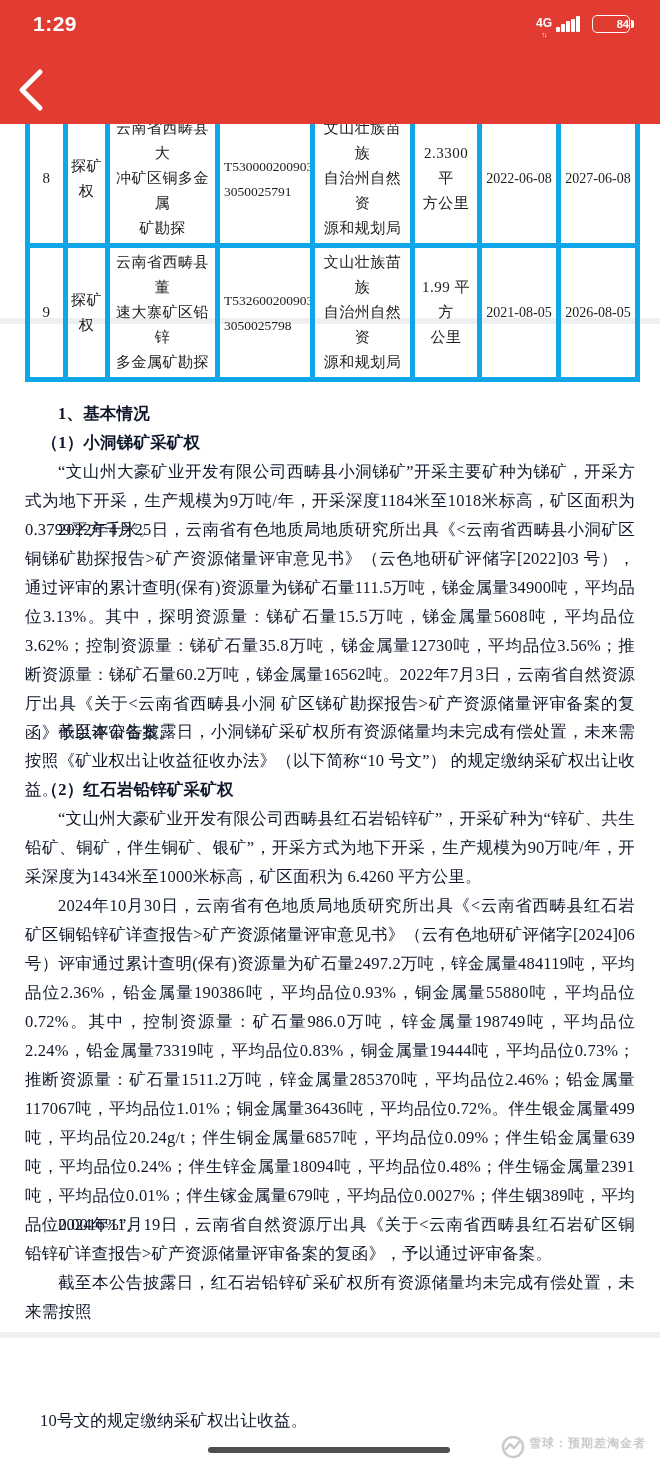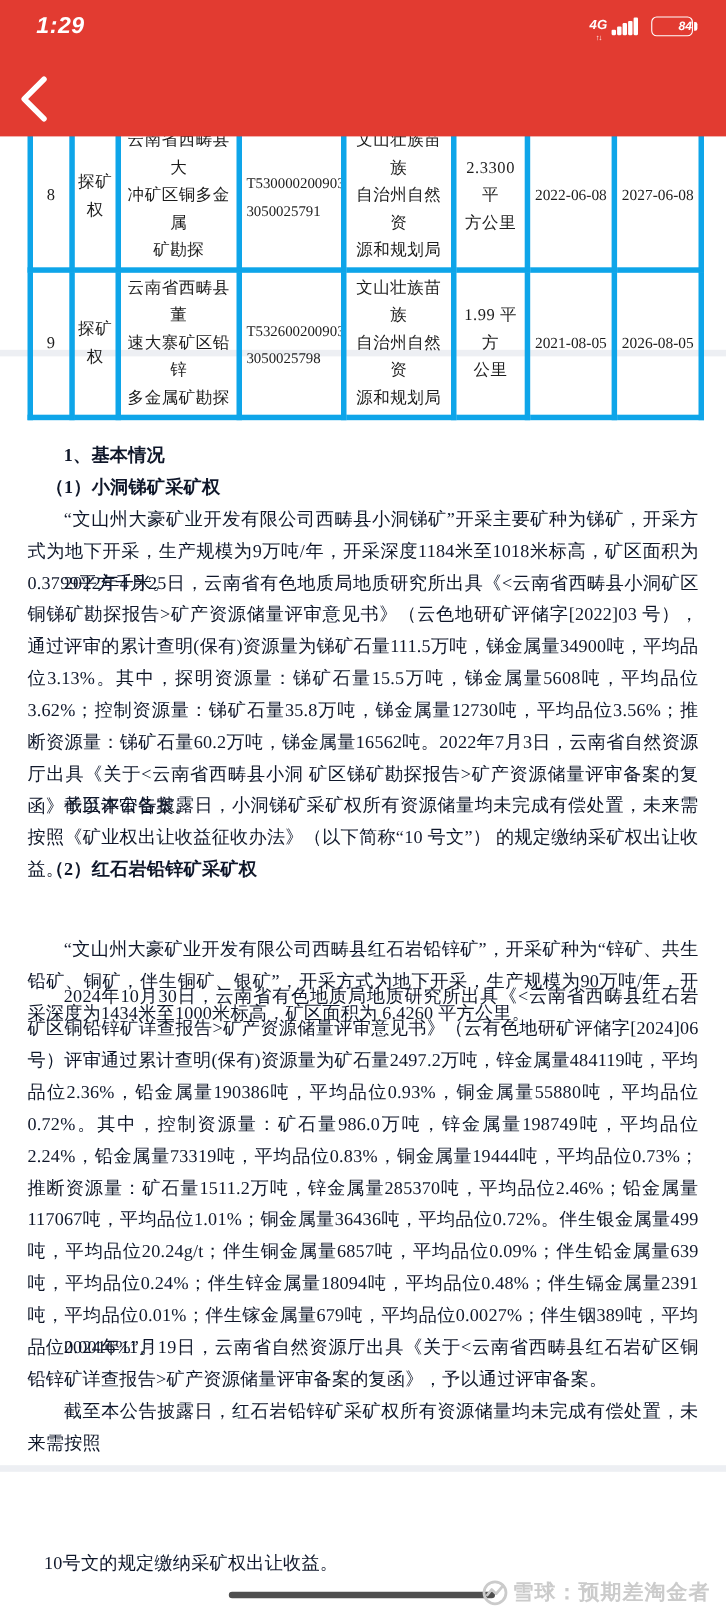--- a/index.html
+++ b/index.html
@@ -6,21 +6,21 @@
   .screen{
     position:relative;width:660px;height:1467px;background:#ffffff;
     overflow:hidden;font-family:"Liberation Serif","DejaVu Serif",serif;color:#212121;
   }
   
   .app-header{
     position:absolute;left:0;top:0;width:660px;height:124px;
     background:#e23b31;z-index:10;
   }
   .status-row{position:absolute;left:0;top:0;width:660px;height:44px;
-    font-family:"Liberation Sans","DejaVu Sans",sans-serif;color:#fff;font-style:italic;}
+    font-family:"Liberation Sans","DejaVu Sans",sans-serif;color:#fff;}
   .time{position:absolute;left:33px;top:12px;font-size:21px;font-weight:600;letter-spacing:.5px;}
   .net{position:absolute;left:536px;top:14px;text-align:center;line-height:1;}
   .net .g4{font-size:12px;font-weight:700;}
   .net .arrows{font-size:7px;letter-spacing:-1px;display:block;margin-top:1px;}
   .sigbars{position:absolute;left:556px;top:16px;width:26px;height:16px;}
   .sigbars i{position:absolute;bottom:0;width:3.5px;background:#fff;border-radius:1px;}
   .sigbars i:nth-child(1){left:0;height:5px;}
   .sigbars i:nth-child(2){left:5px;height:8px;}
   .sigbars i:nth-child(3){left:10px;height:11px;}
   .sigbars i:nth-child(4){left:15px;height:13.5px;}
@@ -50,31 +50,31 @@
   
   .tblock{
     position:absolute;left:0;width:660px;padding:0 25px;box-sizing:border-box;
     font-size:16.5px;line-height:29px;letter-spacing:.2px;
     text-align:justify;color:#0f172a;
   }
   .hd{font-weight:700;}
   .ind2{text-indent:2em;}
   .ind1{text-indent:1em;}
   .b-h1{top:399px;} .b-h2{top:428px;} .b-p1{top:457px;} .b-p2{top:515px;}
-  .b-p3{top:717px;} .b-h3{top:775px;} .b-p4{top:848px;} .b-p5{top:891px;}
+  .b-p3{top:717px;} .b-h3{top:775px;} .b-p4{top:804px;} .b-p5{top:891px;}
   .b-p6{top:1210px;} .b-p7{top:1268px;} .b-p8{top:1406px;padding-left:40px;}
   
   .home-indicator{
     position:absolute;left:208px;top:1447px;width:242px;height:6px;border-radius:3px;
     background:#4f4f4f;cursor:pointer;
   }
   .watermark{
-    position:absolute;right:14px;top:1435px;display:flex;align-items:center;gap:4px;
+    position:absolute;right:14px;top:1435px;display:flex;gap:4px;
     font-family:"Liberation Sans","DejaVu Sans",sans-serif;
-    font-size:19px;font-weight:700;color:#cbcbcb;letter-spacing:1px;white-space:nowrap;
+    font-size:12px;font-weight:700;color:#cbcbcb;letter-spacing:1px;white-space:nowrap;
   }
 </style>
 </head>
 <body>
 
 <div class="screen">
 
   <table class="doc-table">
     <colgroup>
       <col style="width:38px">

